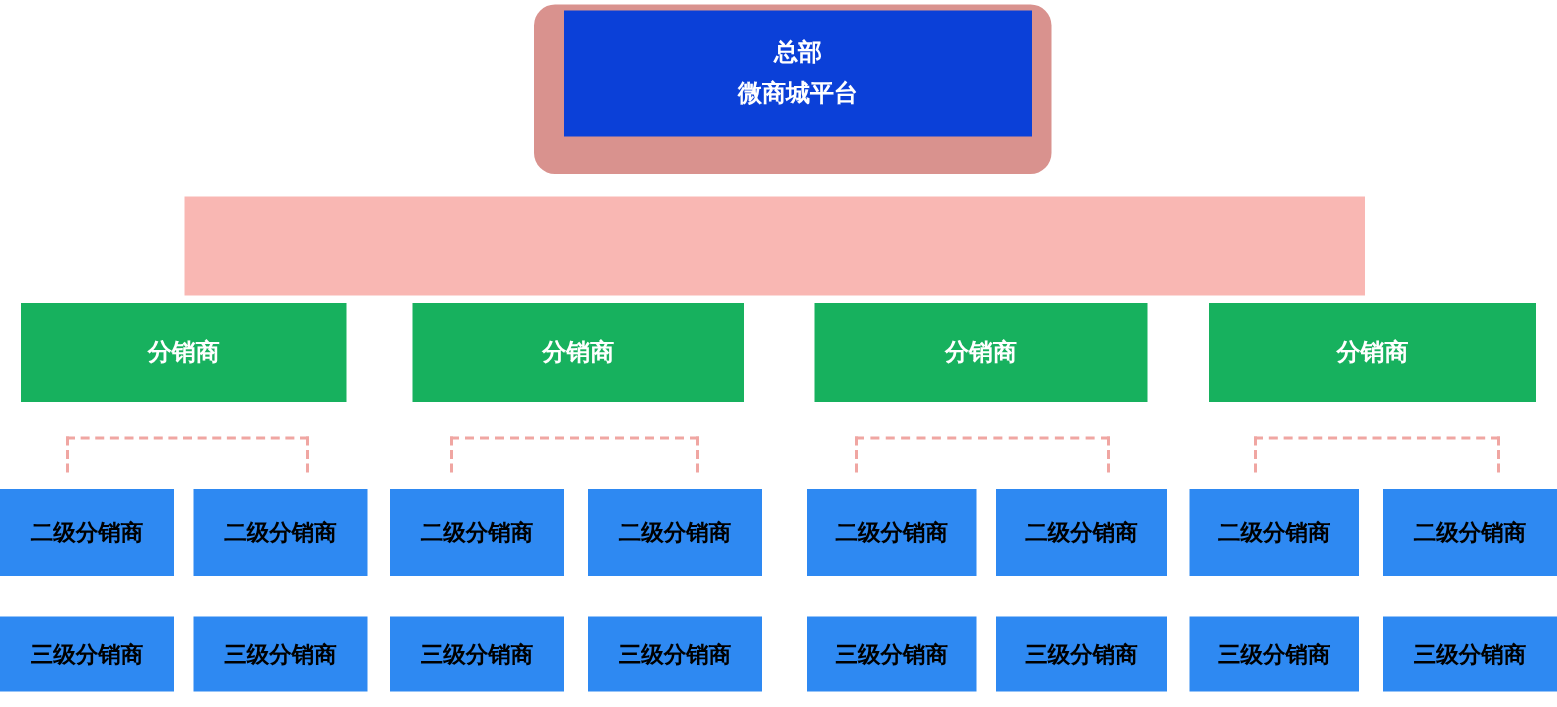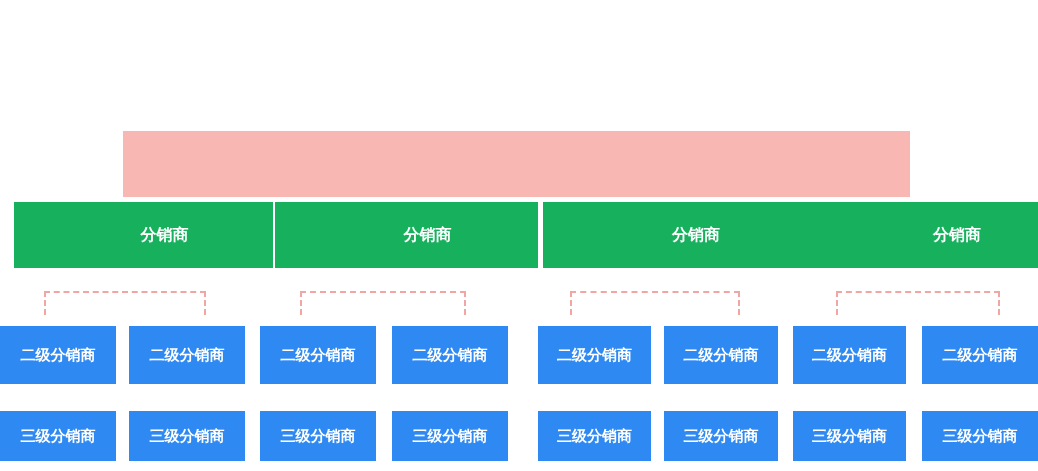--- a/index.html
+++ b/index.html
@@ -49,50 +49,55 @@
   .dist {
     position: absolute;
     top: 202px; height: 66px;
     background: var(--distributor-green, #17b15e);
     color: #ffffff;
     display: flex;
     align-items: center;
     justify-content: center;
     font-size: 16px;
     font-weight: 700;
-    padding-left: 42px;
   }
   
   .bracket {
     position: absolute;
     top: 291px; height: 24px;
     border: 2px dashed var(--dashed-connector, #f0a6a2);
     border-bottom: none;
     box-sizing: border-box;
   }
   
   .sub {
     position: absolute;
     background: var(--sub-blue, #2e89f2);
-    color: #ffffff;
+    color: #000000;
     display: flex;
     align-items: center;
     justify-content: center;
     font-size: 15px;
     font-weight: 700;
     text-align: center;
   }
   .l2 { top: 326px; height: 58px; }
   .l3 { top: 411px; height: 50px; }
 </style>
 </head>
 <body>
 
 <div class="stage">
 
+  <div class="hq-backdrop">
+    <div class="hq-box">
+      <div>总部</div>
+      <div>微商城平台</div>
+    </div>
+  </div>
 
   <div class="trunk"></div>
 
   <div class="dist" style="left:14px;width:217px">分销商</div>
   <div class="dist" style="left:275px;width:221px">分销商</div>
   <div class="dist" style="left:543px;width:222px">分销商</div>
   <div class="dist" style="left:806px;width:218px">分销商</div>
 
   <div class="bracket" style="left:44px;width:162px"></div>
   <div class="bracket" style="left:300px;width:166px"></div>

